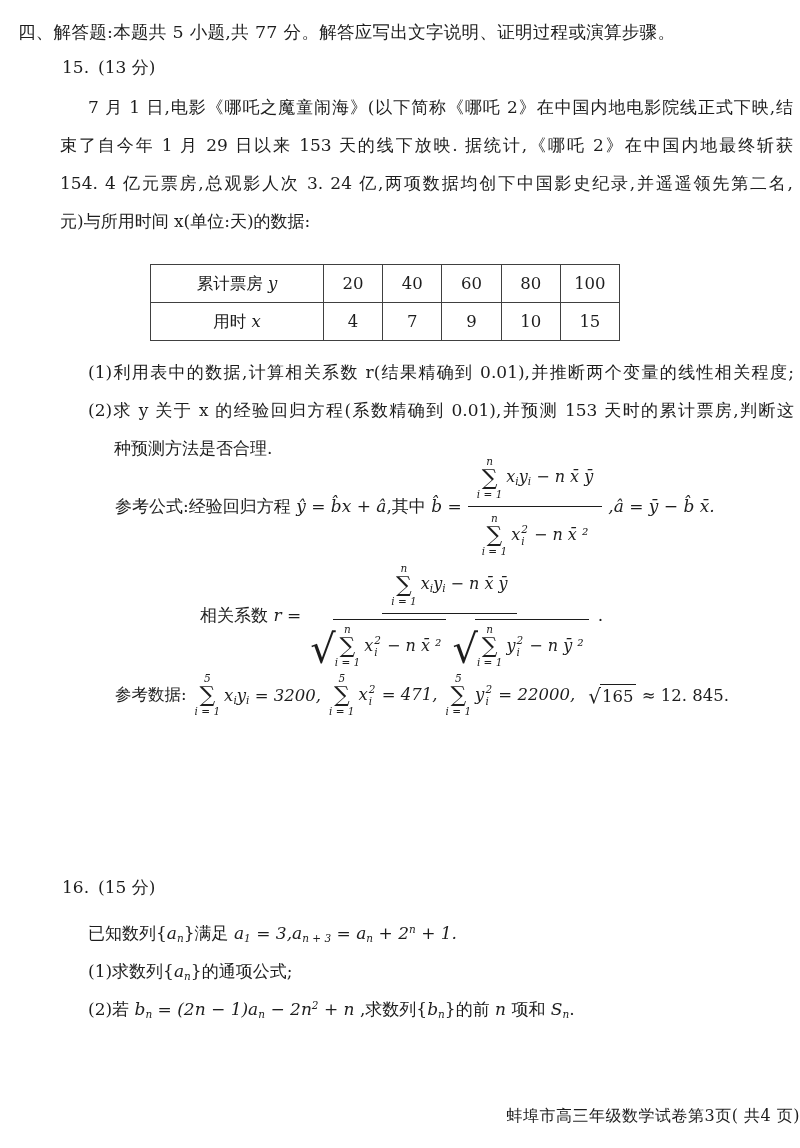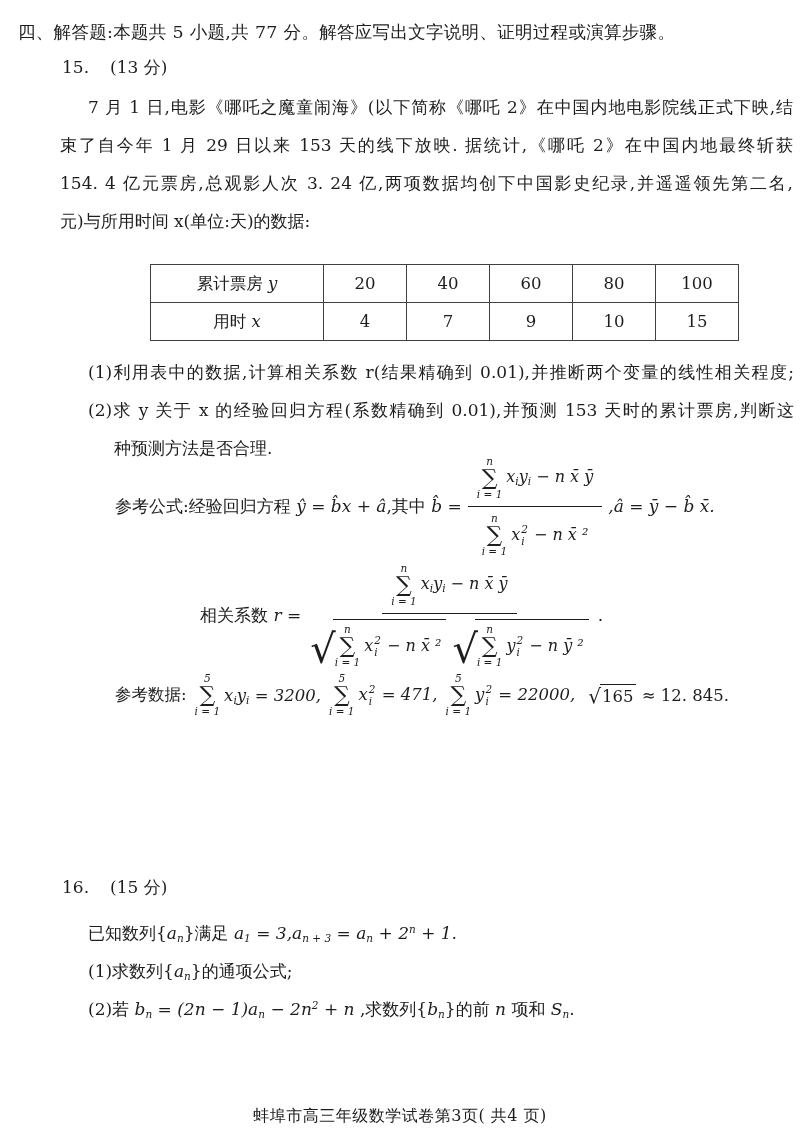--- a/index.html
+++ b/index.html
@@ -9,28 +9,28 @@
   .abs{position:absolute}
   .pre{white-space:pre}
   .cn{white-space:pre}
   .mi{font-style:italic}
   i{font-style:italic}
 
   .hdr{left:18px;top:20px;width:774px;font-weight:400;font-size:17.5px;letter-spacing:.3px}
 
   .q15h{left:62px;top:56px}
   .q16h{left:62px;top:876px}
-  .qpts{margin-left:21px}
+  .qpts{margin-left:9px}
 
   .para{left:60px;top:88px;width:733px}
   .pl{line-height:38px;text-align:justify;text-align-last:justify}
   .pl.first{text-indent:28px}
   .pl.last{text-align:center;text-align-last:left}
 
-  table.dt{position:absolute;left:150px;top:264px;width:589px;border-collapse:collapse;table-layout:fixed}
+  table.dt{position:absolute;left:150px;top:264px;width:470px;border-collapse:collapse;table-layout:fixed}
   .dt td{border:1px solid #404040;height:38px;text-align:center;font-size:16.5px;padding:0;white-space:pre}
   .dt td.lab{width:173px}
 
   .subq{left:88px;width:706px;line-height:38px}
   .just{text-align:justify;text-align-last:justify}
   .sq1{top:353px}
   .sq2{top:391px}
   .sq2b{top:429px;left:114px;width:680px}
 
   .mrow{display:flex;align-items:center}
@@ -64,21 +64,21 @@
   .sqv .rs{font-size:20px;line-height:1;margin-right:-1px;font-style:normal}
   .sqv .rb{border-top:1.2px solid #1c1c1c;display:inline-block;padding:2px 3px 0 2px;font-style:normal}
 
   .term{display:inline-flex;align-items:center;margin-left:8px;white-space:pre}
 
   .q16l{left:88px;width:706px;line-height:38px}
   .i1{top:914px}
   .i2{top:952px}
   .i3{top:990px}
 
-  .foot{top:1106px;left:0;width:800px;text-align:center;font-size:16px;letter-spacing:.5px}
+  .foot{top:1106px;left:0;width:800px;text-align:right;font-size:16px;letter-spacing:.5px}
 </style>
 </head>
 <body>
 
 <div class="abs hdr"><span>四、解答题:</span><span>本题共 5 小题,共 77 分。解答应写出文字说明、证明过程或演算步骤。</span></div>
 
 <div class="abs q15h"><span>15.</span><span class="qpts">(13 分)</span></div>
 
 <div class="abs para">
   <div class="pl first">7 月 1 日,电影《哪吒之魔童闹海》(以下简称《哪吒 2》在中国内地电影院线正式下映,结</div>

